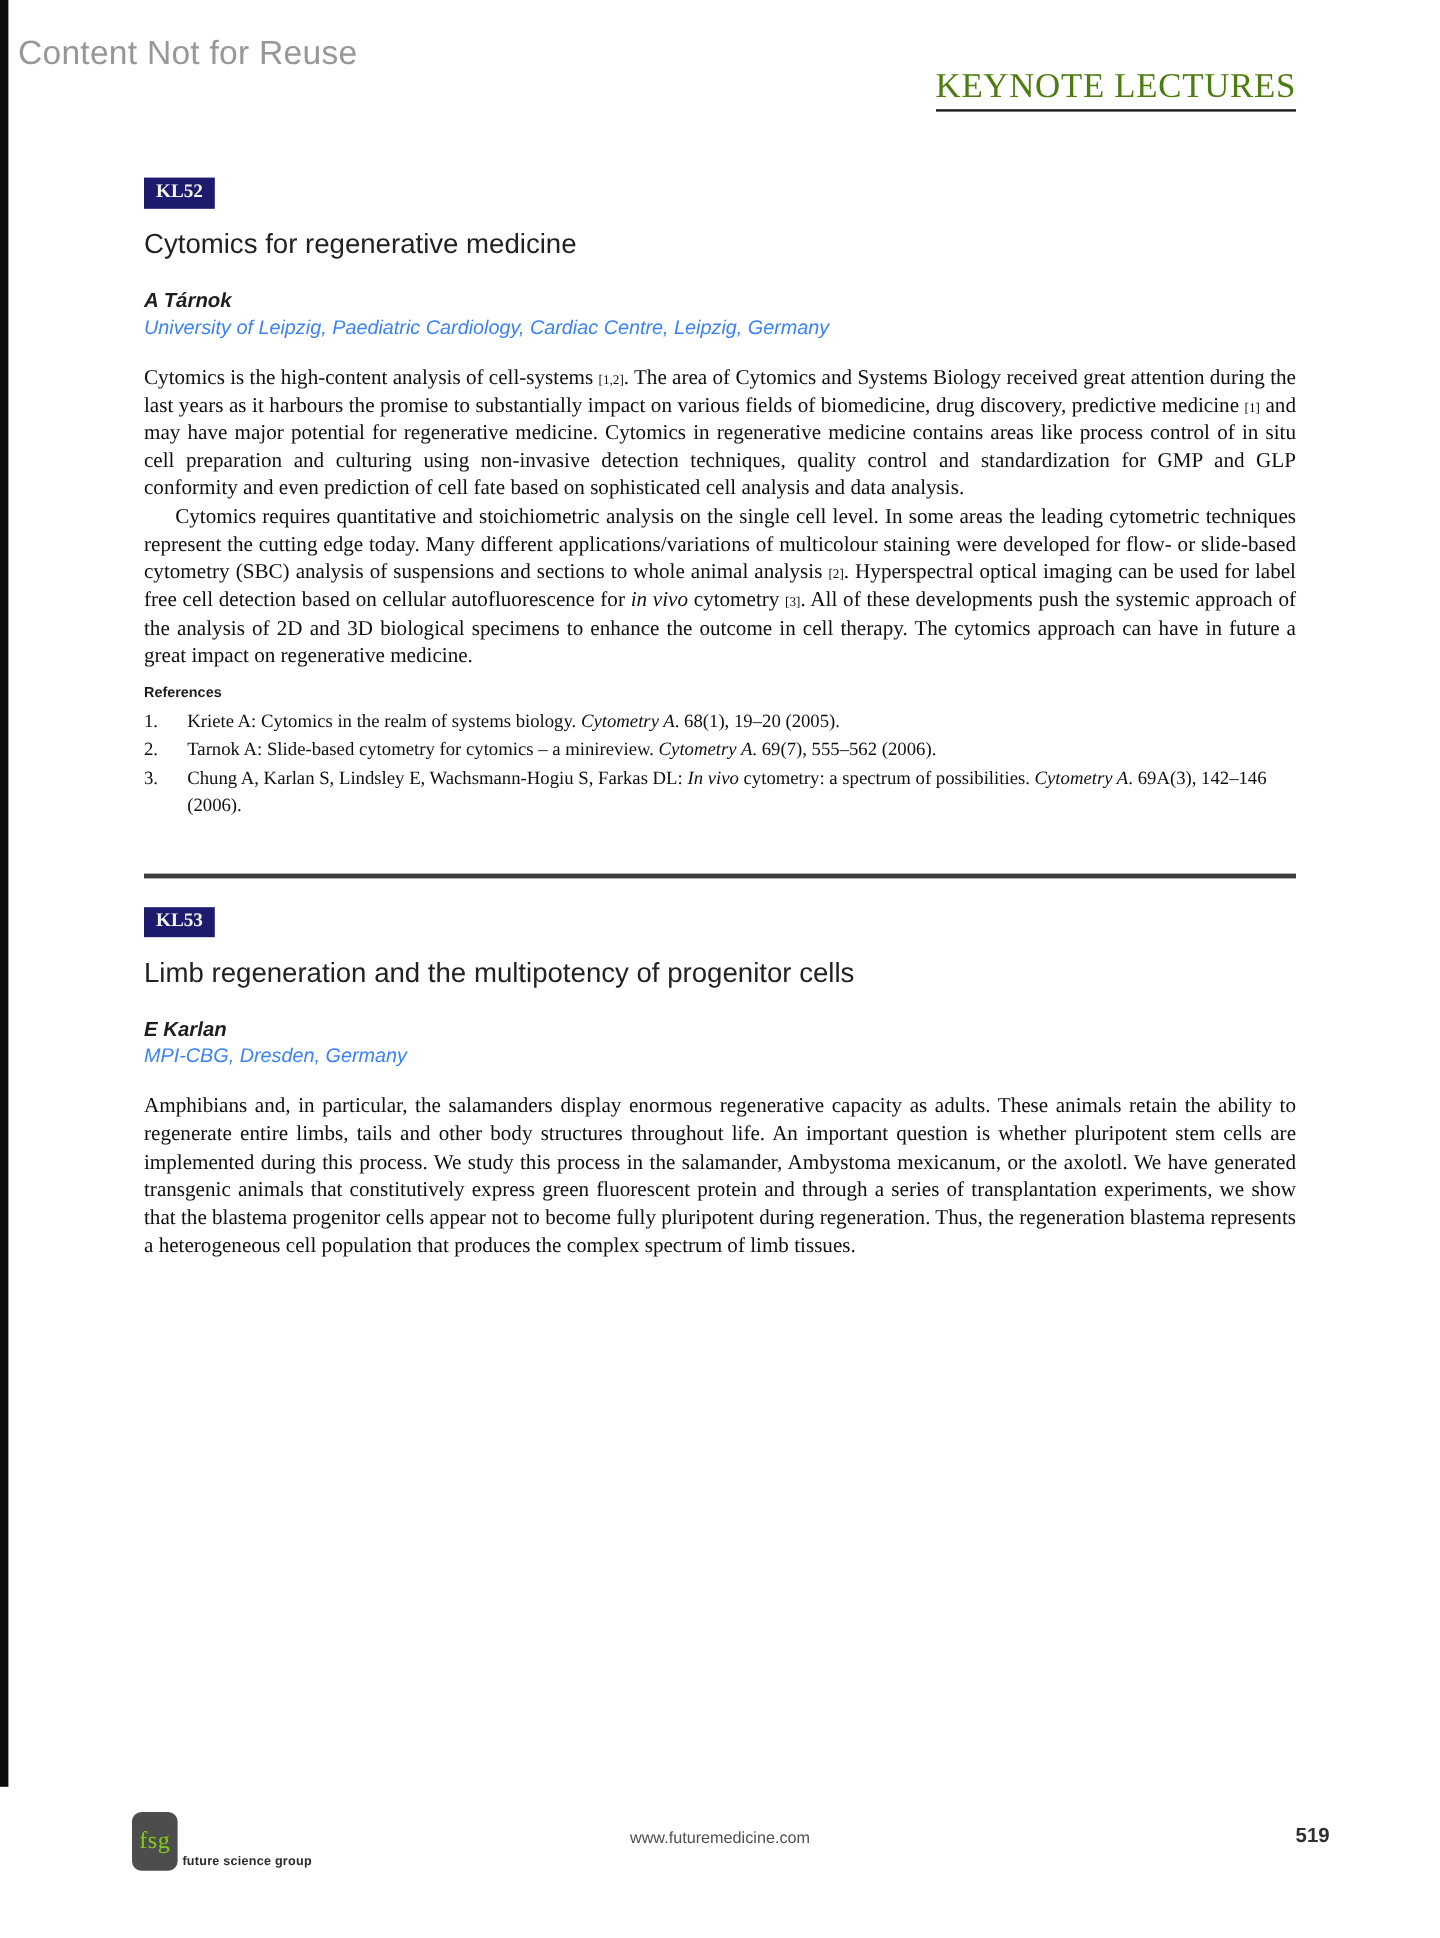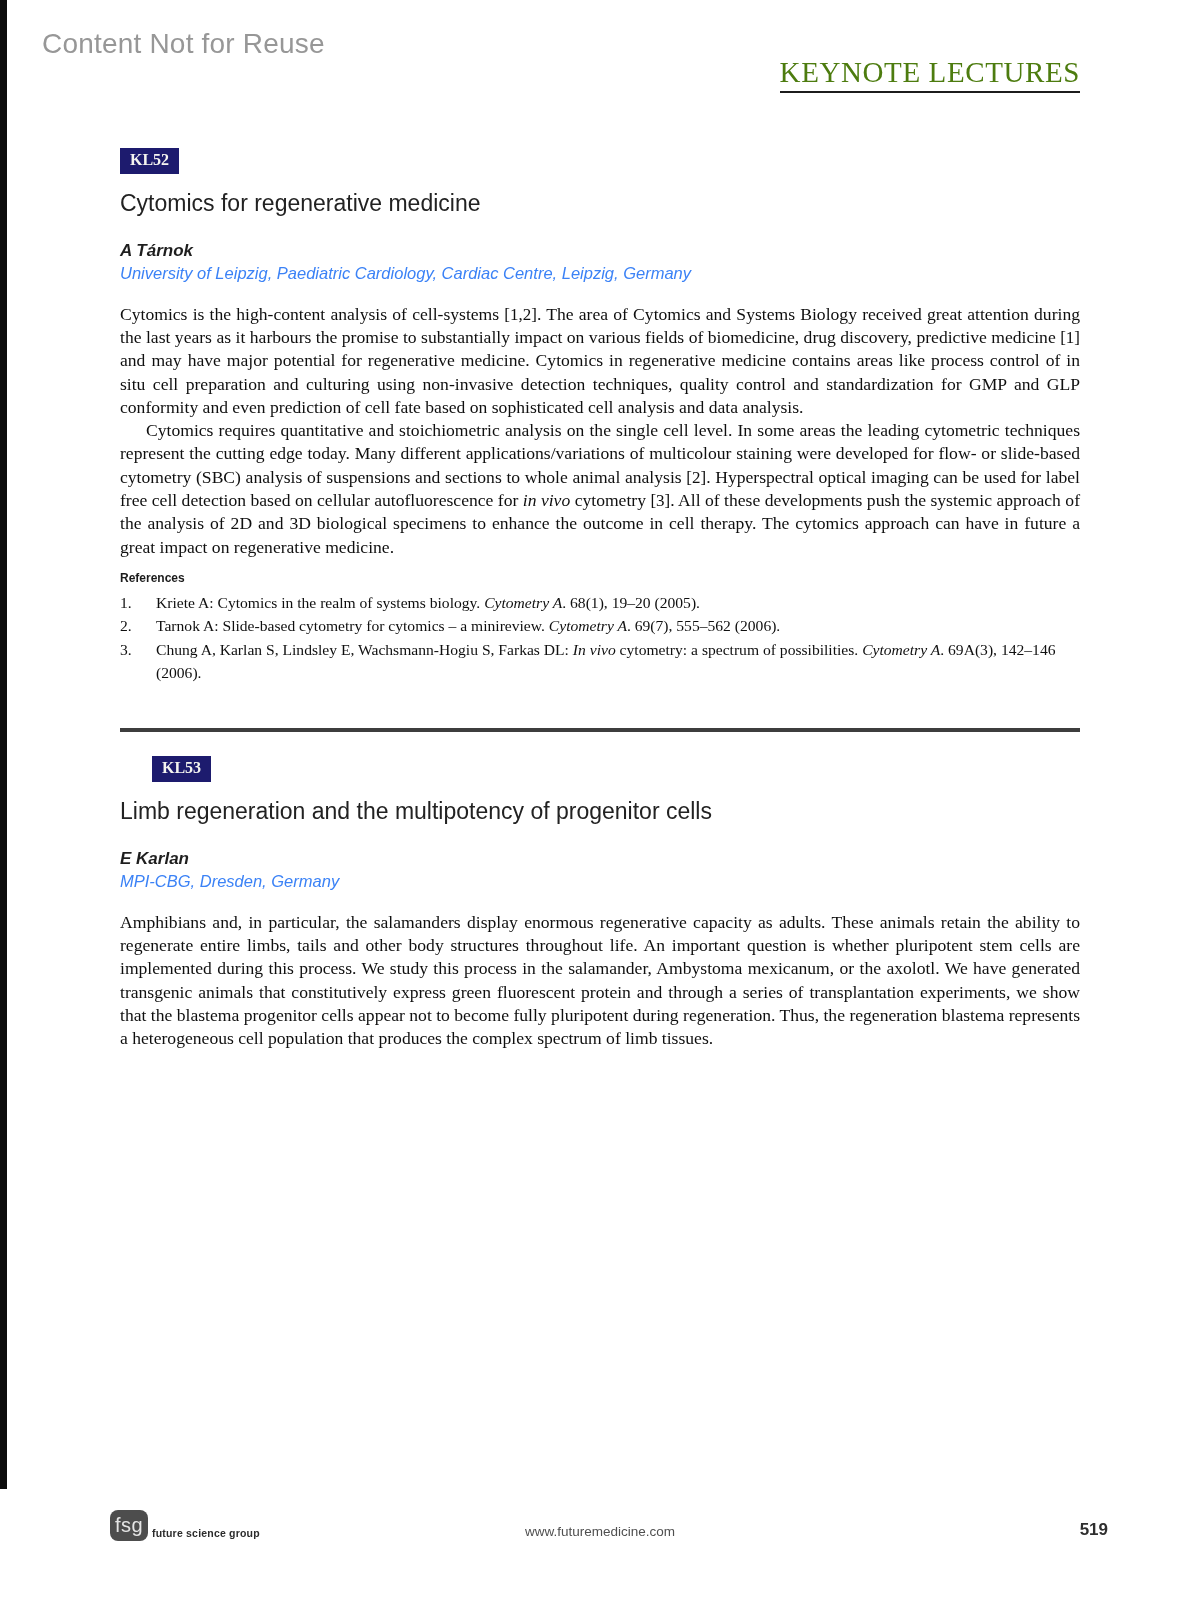--- a/index.html
+++ b/index.html
@@ -1,52 +1,52 @@
 <!DOCTYPE html>
 <html><head>
 <meta charset="utf-8">
 <style>
   html,body{margin:0;padding:0;background:#ffffff;}
   .page{position:relative;width:1200px;height:1615px;background:#ffffff;overflow:hidden;
         font-family:"Liberation Serif",serif;color:#111;}
   .scan-bar{position:absolute;left:0;top:0;width:7px;height:1489px;background:#0c0c0c;}
-  .watermark{position:absolute;left:42px;top:28px;font-family:"Liberation Sans",sans-serif;
+  .watermark{position:absolute;left:15px;top:28px;font-family:"Liberation Sans",sans-serif;
              font-size:28px;color:#979797;letter-spacing:0.2px;}
   .running-head{position:absolute;right:120px;top:56px;}
   .running-head span{font-family:"Liberation Serif",serif;font-size:29px;color:#4d7c0f;
              letter-spacing:0.6px;border-bottom:2.5px solid #1c1c1c;padding-bottom:3px;}
   .content{position:absolute;left:120px;top:148px;width:960px;}
   .kl-badge{display:inline-block;background:#1d1b6e;color:#f5f5f0;
             font-family:"Liberation Serif",serif;font-weight:bold;font-size:16px;
             padding:3px 10px 5px 10px;line-height:1.1;}
   .abs-title{font-family:"Liberation Sans",sans-serif;font-weight:400;font-size:23px;
              color:#222;margin:16px 0 0 0;}
   .author{font-family:"Liberation Sans",sans-serif;font-weight:bold;font-style:italic;
           font-size:17px;color:#1e1e1e;margin:24px 0 0 0;}
   .affiliation{font-family:"Liberation Sans",sans-serif;font-style:italic;font-size:16.5px;
           color:#3b82f6;margin:3px 0 0 0;}
   .body-par{font-size:17.6px;line-height:1.32;text-align:justify;margin:0;color:#0f0f0f;}
   .first-par{margin-top:20px;}
   .indent{text-indent:26px;}
-  .sg-cite{font-size:17px;}
+  .sg-cite{font-size:11px;}
   .sg-i{font-style:italic;}
   .refs-heading{font-family:Liberation Sans, sans-serif;font-weight:bold;font-size:12px;
           color:#1b1b1b;margin:12px 0 0 0;}
   .refs{list-style:none;margin:6px 0 0 0;padding:0;}
   .refs li{display:flex;font-size:15.6px;line-height:1.5;color:#0f0f0f;}
   .ref-num{width:36px;flex:0 0 36px;}
   .ref-text{flex:1;}
   .divider{border:none;height:4px;background:#3d3d3d;margin:44px 0 0 0;}
-  .section-2 .kl-badge{margin-top:24px;margin-left:32px;}
+  .section-2 .kl-badge{margin-top:24px;}
   .footer{position:absolute;left:0;top:1500px;width:1200px;height:60px;
           font-family:"Liberation Sans",sans-serif;}
   .fsg{position:absolute;left:110px;top:10px;display:flex;align-items:flex-end;gap:4px;}
-  .fsg-box{width:38px;height:31px;background:#4d4d4d;border-radius:8px;color:#e5e5e5;
+  .fsg-box{width:38px;height:49px;background:#4d4d4d;border-radius:8px;color:#84cc16;
            font-size:20px;display:flex;align-items:center;justify-content:center;
-           font-family:Liberation Sans, sans-serif;letter-spacing:0.5px;}
+           font-family:Liberation Serif, serif;letter-spacing:0.5px;}
   .fsg-label{font-size:10.5px;font-weight:bold;color:#2c2c2c;letter-spacing:0.2px;
            padding-bottom:2px;}
   .footer-url{position:absolute;left:0;width:100%;text-align:center;top:24px;
            font-size:13.5px;color:#4f4f4f;}
   .footer-page{position:absolute;right:92px;top:20px;font-size:17px;font-weight:bold;color:#2f2f2f;}
 </style>
 </head>
 <body>
 
 <div class="page">

